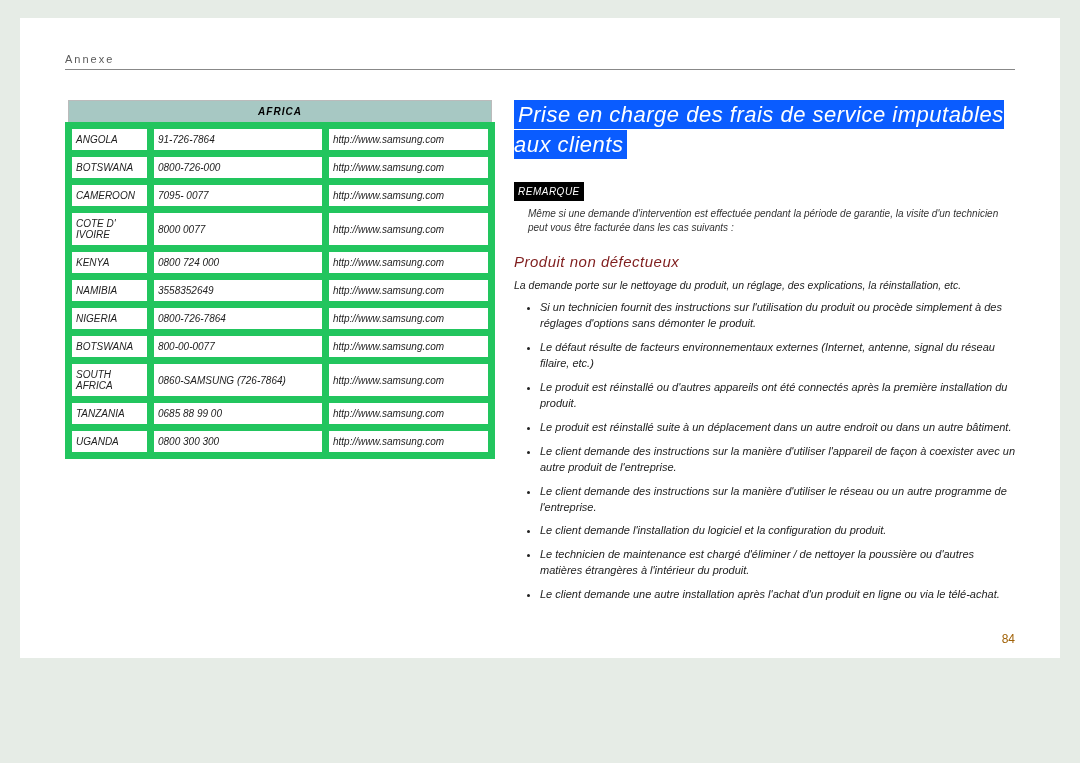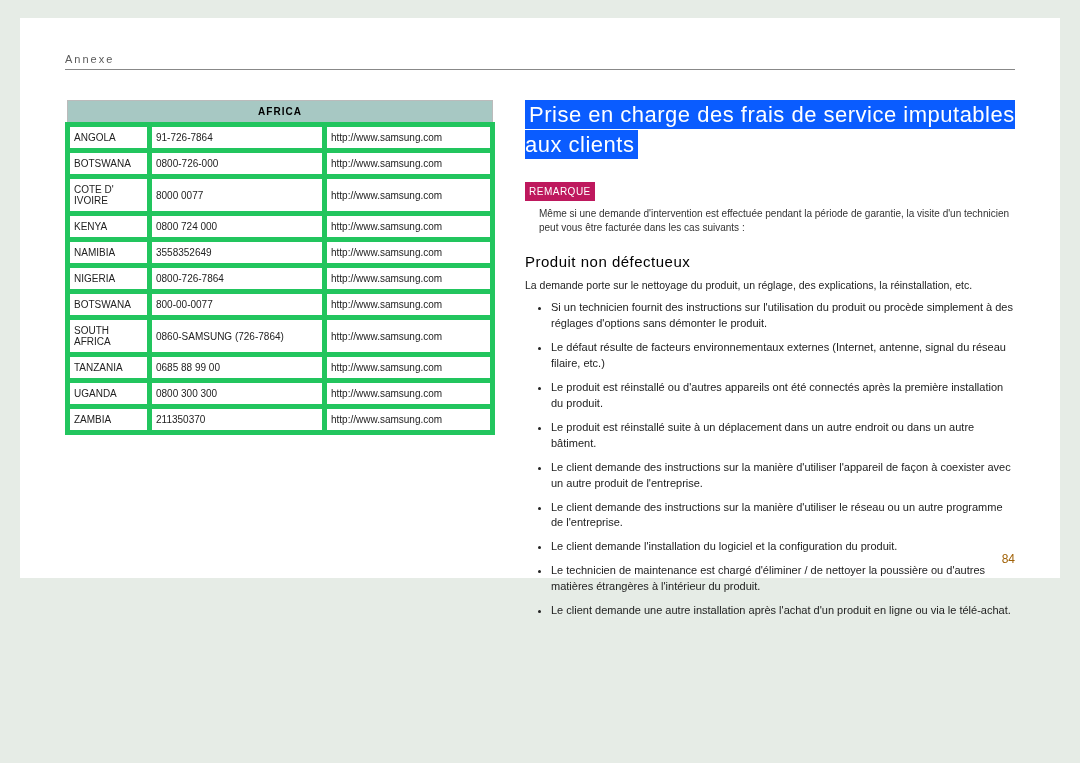--- a/index.html
+++ b/index.html
@@ -7,38 +7,39 @@
     background: #e6ece6;
     font-family: Arial, Helvetica, sans-serif;
     width: 1080px;
     height: 763px;
     overflow: hidden;
   }
   .page {
     background: #ffffff;
     margin: 18px auto;
     width: 1040px;
-    height: 560px;
+    height: 640px;
     padding: 35px 45px 20px 45px;
     position: relative;
   }
   .header-label {
     font-size: 11px;
     letter-spacing: 2px;
     color: #5a5a5a;
     padding-bottom: 4px;
   }
   .header-hr {
     border: none;
     border-top: 1px solid #888;
     margin-bottom: 30px;
   }
   .columns {
     display: flex;
-    gap: 30px;
+    gap: 19px;
+    font-style: italic;
   }
   .left-col {
     width: 430px;
     flex-shrink: 0;
   }
   .right-col {
     flex: 1;
   }
   table.contact {
     width: 100%;
@@ -48,21 +49,21 @@
   table.contact th {
     background: #a7c8c3;
     text-align: center;
     font-weight: bold;
     padding: 5px 4px;
     border: 1px solid #bbb;
     letter-spacing: 1px;
     font-size: 10px;
   }
   table.contact td {
-    border: 5px solid #22c55e;
+    border: 7px solid #22c55e;
     padding: 5px 4px;
     vertical-align: middle;
     color: #222;
   }
   table.contact td:first-child { width: 82px; }
   table.contact td:nth-child(2) { width: 175px; }
   .phone-multi div { line-height: 1.3; }
 
   .main-title {
     display: inline;
@@ -70,34 +71,34 @@
     color: #fff;
     font-size: 22px;
     padding: 2px 4px;
     line-height: 1.35;
     letter-spacing: 0.5px;
   }
   .main-title-wrap { margin-bottom: 22px; }
 
   .remarque-badge {
     display: inline-block;
-    background: #be185d;
+    background: #000000;
     color: #fff;
     font-size: 10px;
     padding: 4px 4px;
     letter-spacing: 0.5px;
   }
   .remarque-text {
     font-size: 10px;
     color: #333;
     margin: 6px 0 18px 14px;
     line-height: 1.4;
   }
   .sub-heading {
-    color: #000000;
+    color: #7f1d1d;
     font-size: 15px;
     margin-bottom: 8px;
     letter-spacing: 0.5px;
   }
   .body-text {
     font-size: 10.5px;
     color: #222;
     line-height: 1.5;
     margin-bottom: 6px;
   }
@@ -142,20 +143,25 @@
               <td>ANGOLA</td>
               <td>91-726-7864</td>
               <td>http://www.samsung.com</td>
             </tr>
             <tr>
               <td>BOTSWANA</td>
               <td>0800-726-000</td>
               <td>http://www.samsung.com</td>
             </tr>
             <tr>
+              <td>CAMEROON</td>
+              <td>7095- 0077</td>
+              <td>http://www.samsung.com</td>
+            </tr>
+            <tr>
               <td>COTE D' IVOIRE</td>
               <td>8000 0077</td>
               <td>http://www.samsung.com</td>
             </tr>
             <tr>
               <td>KENYA</td>
               <td>0800 724 000</td>
               <td>http://www.samsung.com</td>
             </tr>
             <tr>
@@ -179,25 +185,20 @@
               <td>http://www.samsung.com</td>
             </tr>
             <tr>
               <td>TANZANIA</td>
               <td>0685 88 99 00</td>
               <td>http://www.samsung.com</td>
             </tr>
             <tr>
               <td>UGANDA</td>
               <td>0800 300 300</td>
-              <td>http://www.samsung.com</td>
-            </tr>
-            <tr>
-              <td>ZAMBIA</td>
-              <td>211350370</td>
               <td>http://www.samsung.com</td>
             </tr>
           </tbody>
       </table>
     </div>
 
     <div class="right-col">
       <div class="main-title-wrap">
         <span class="main-title">Prise en charge des frais de service imputables aux clients</span>
       </div>

